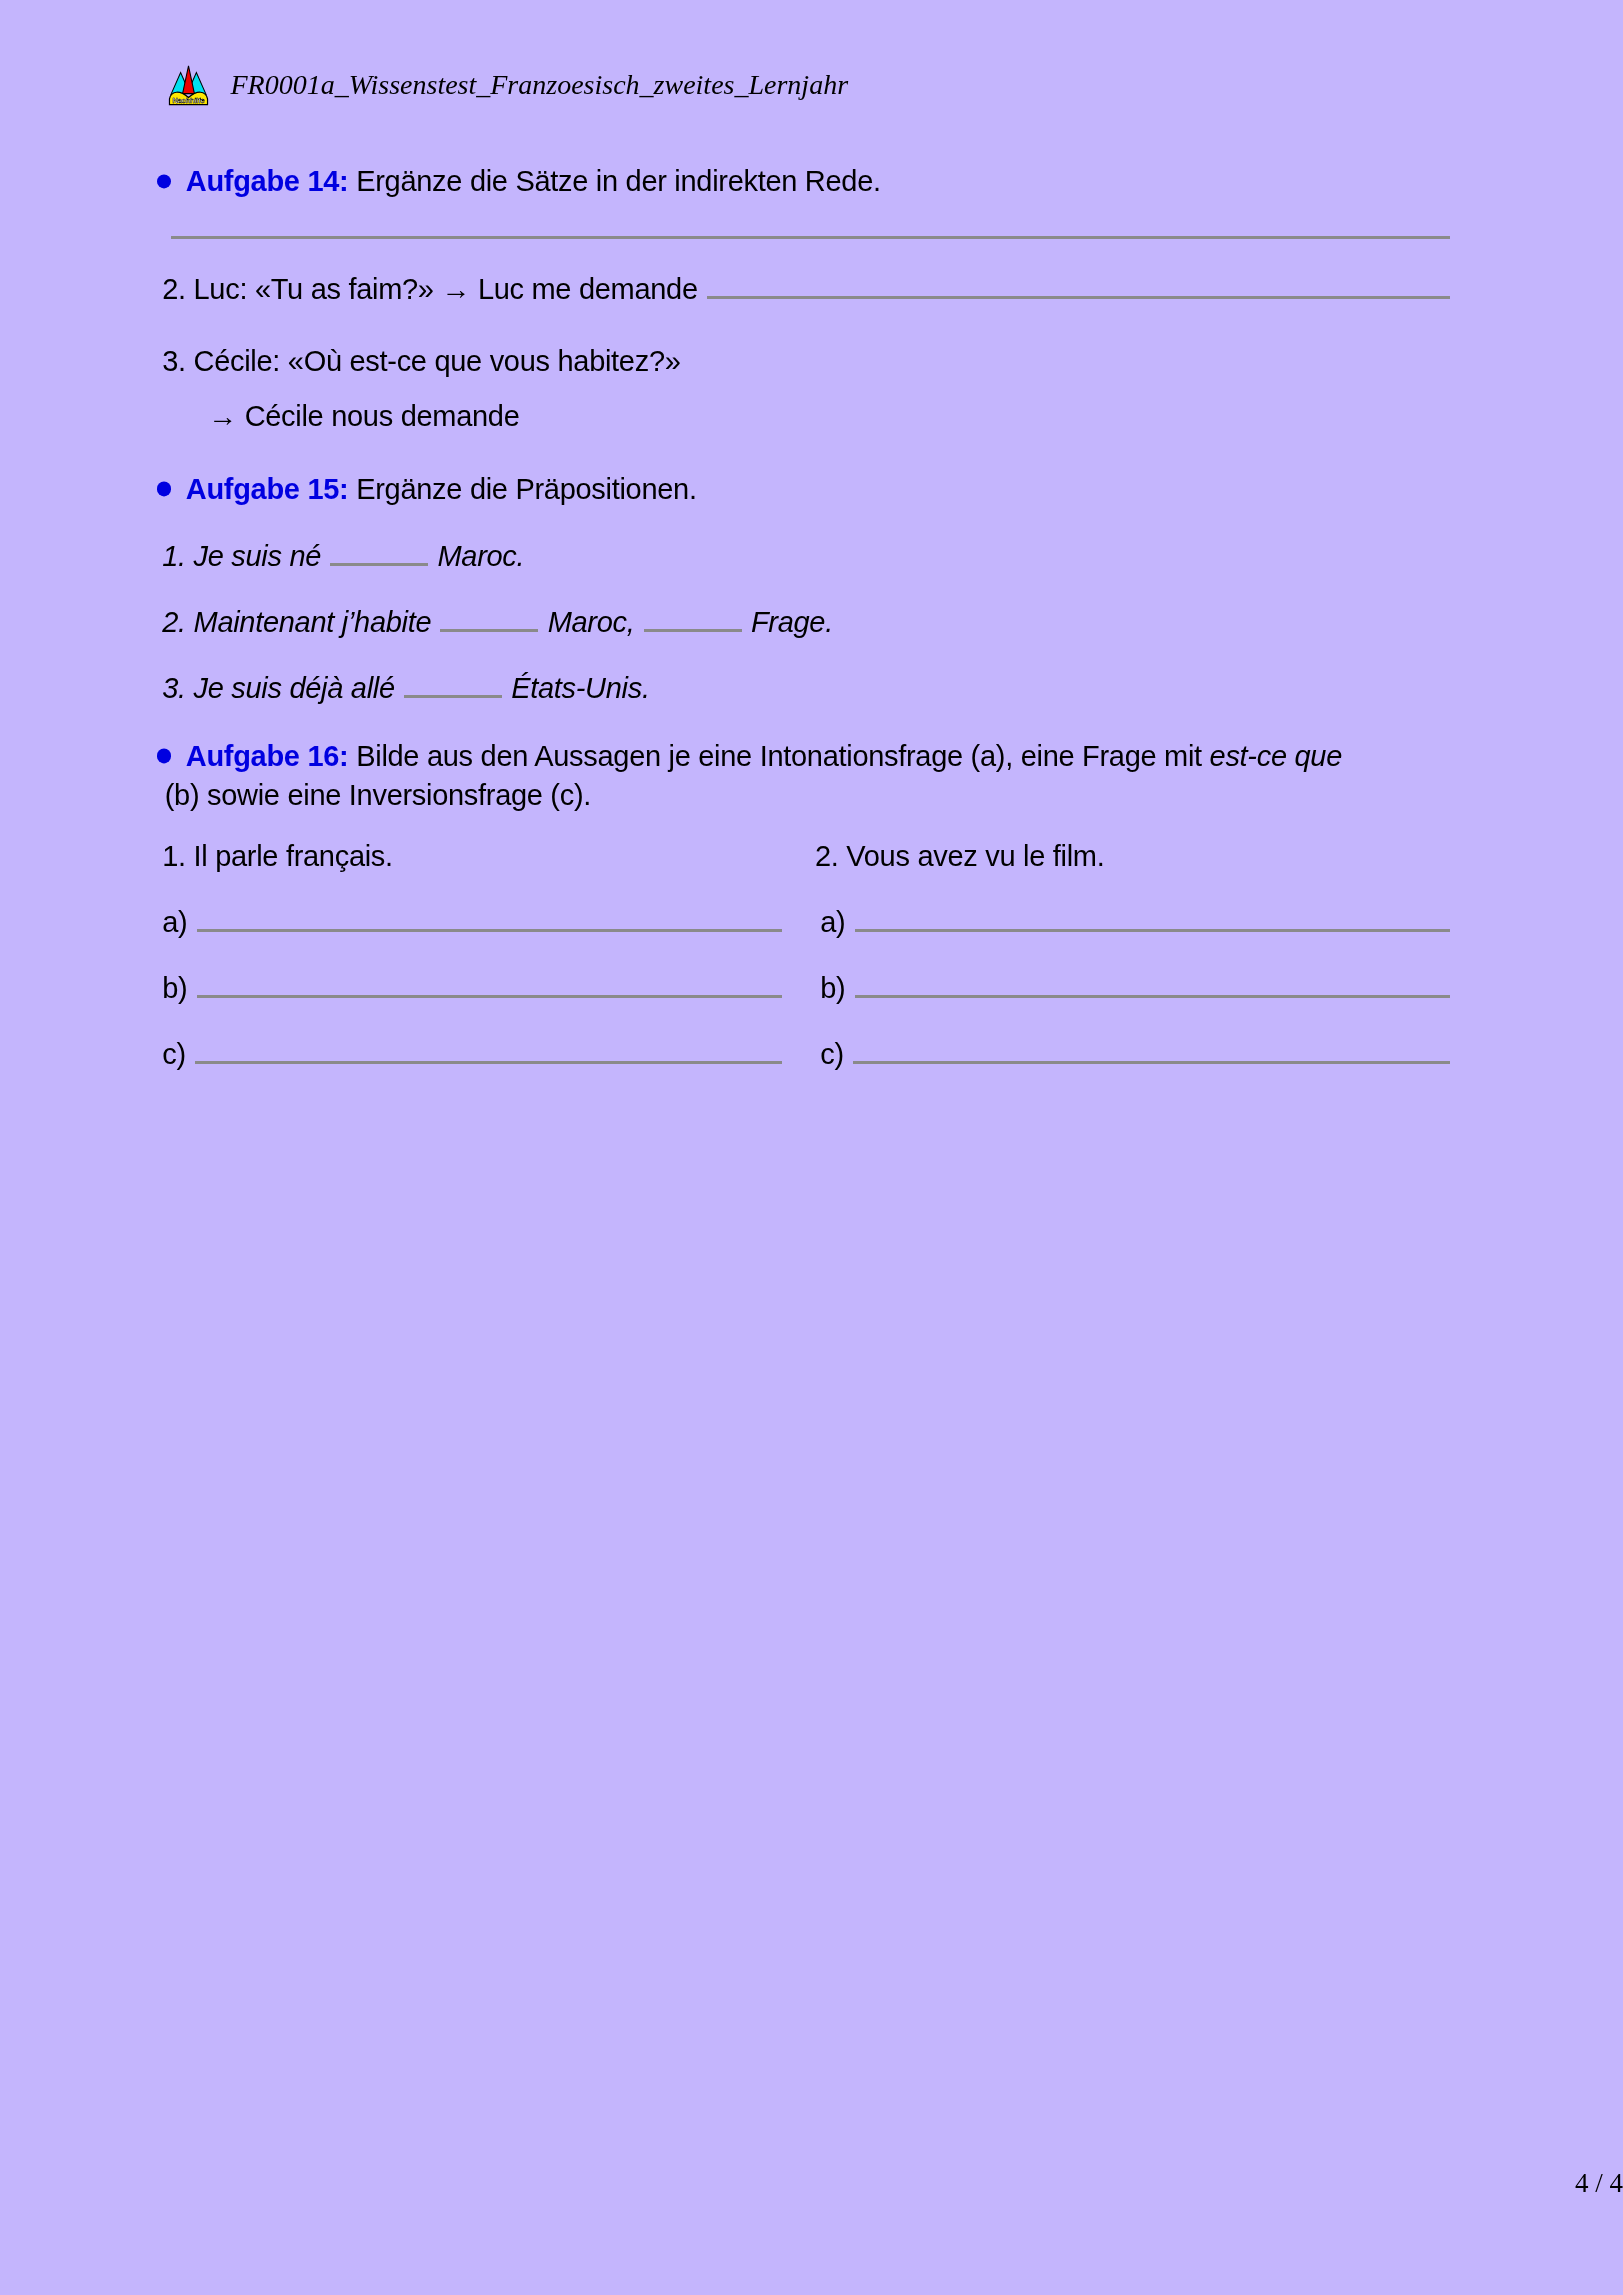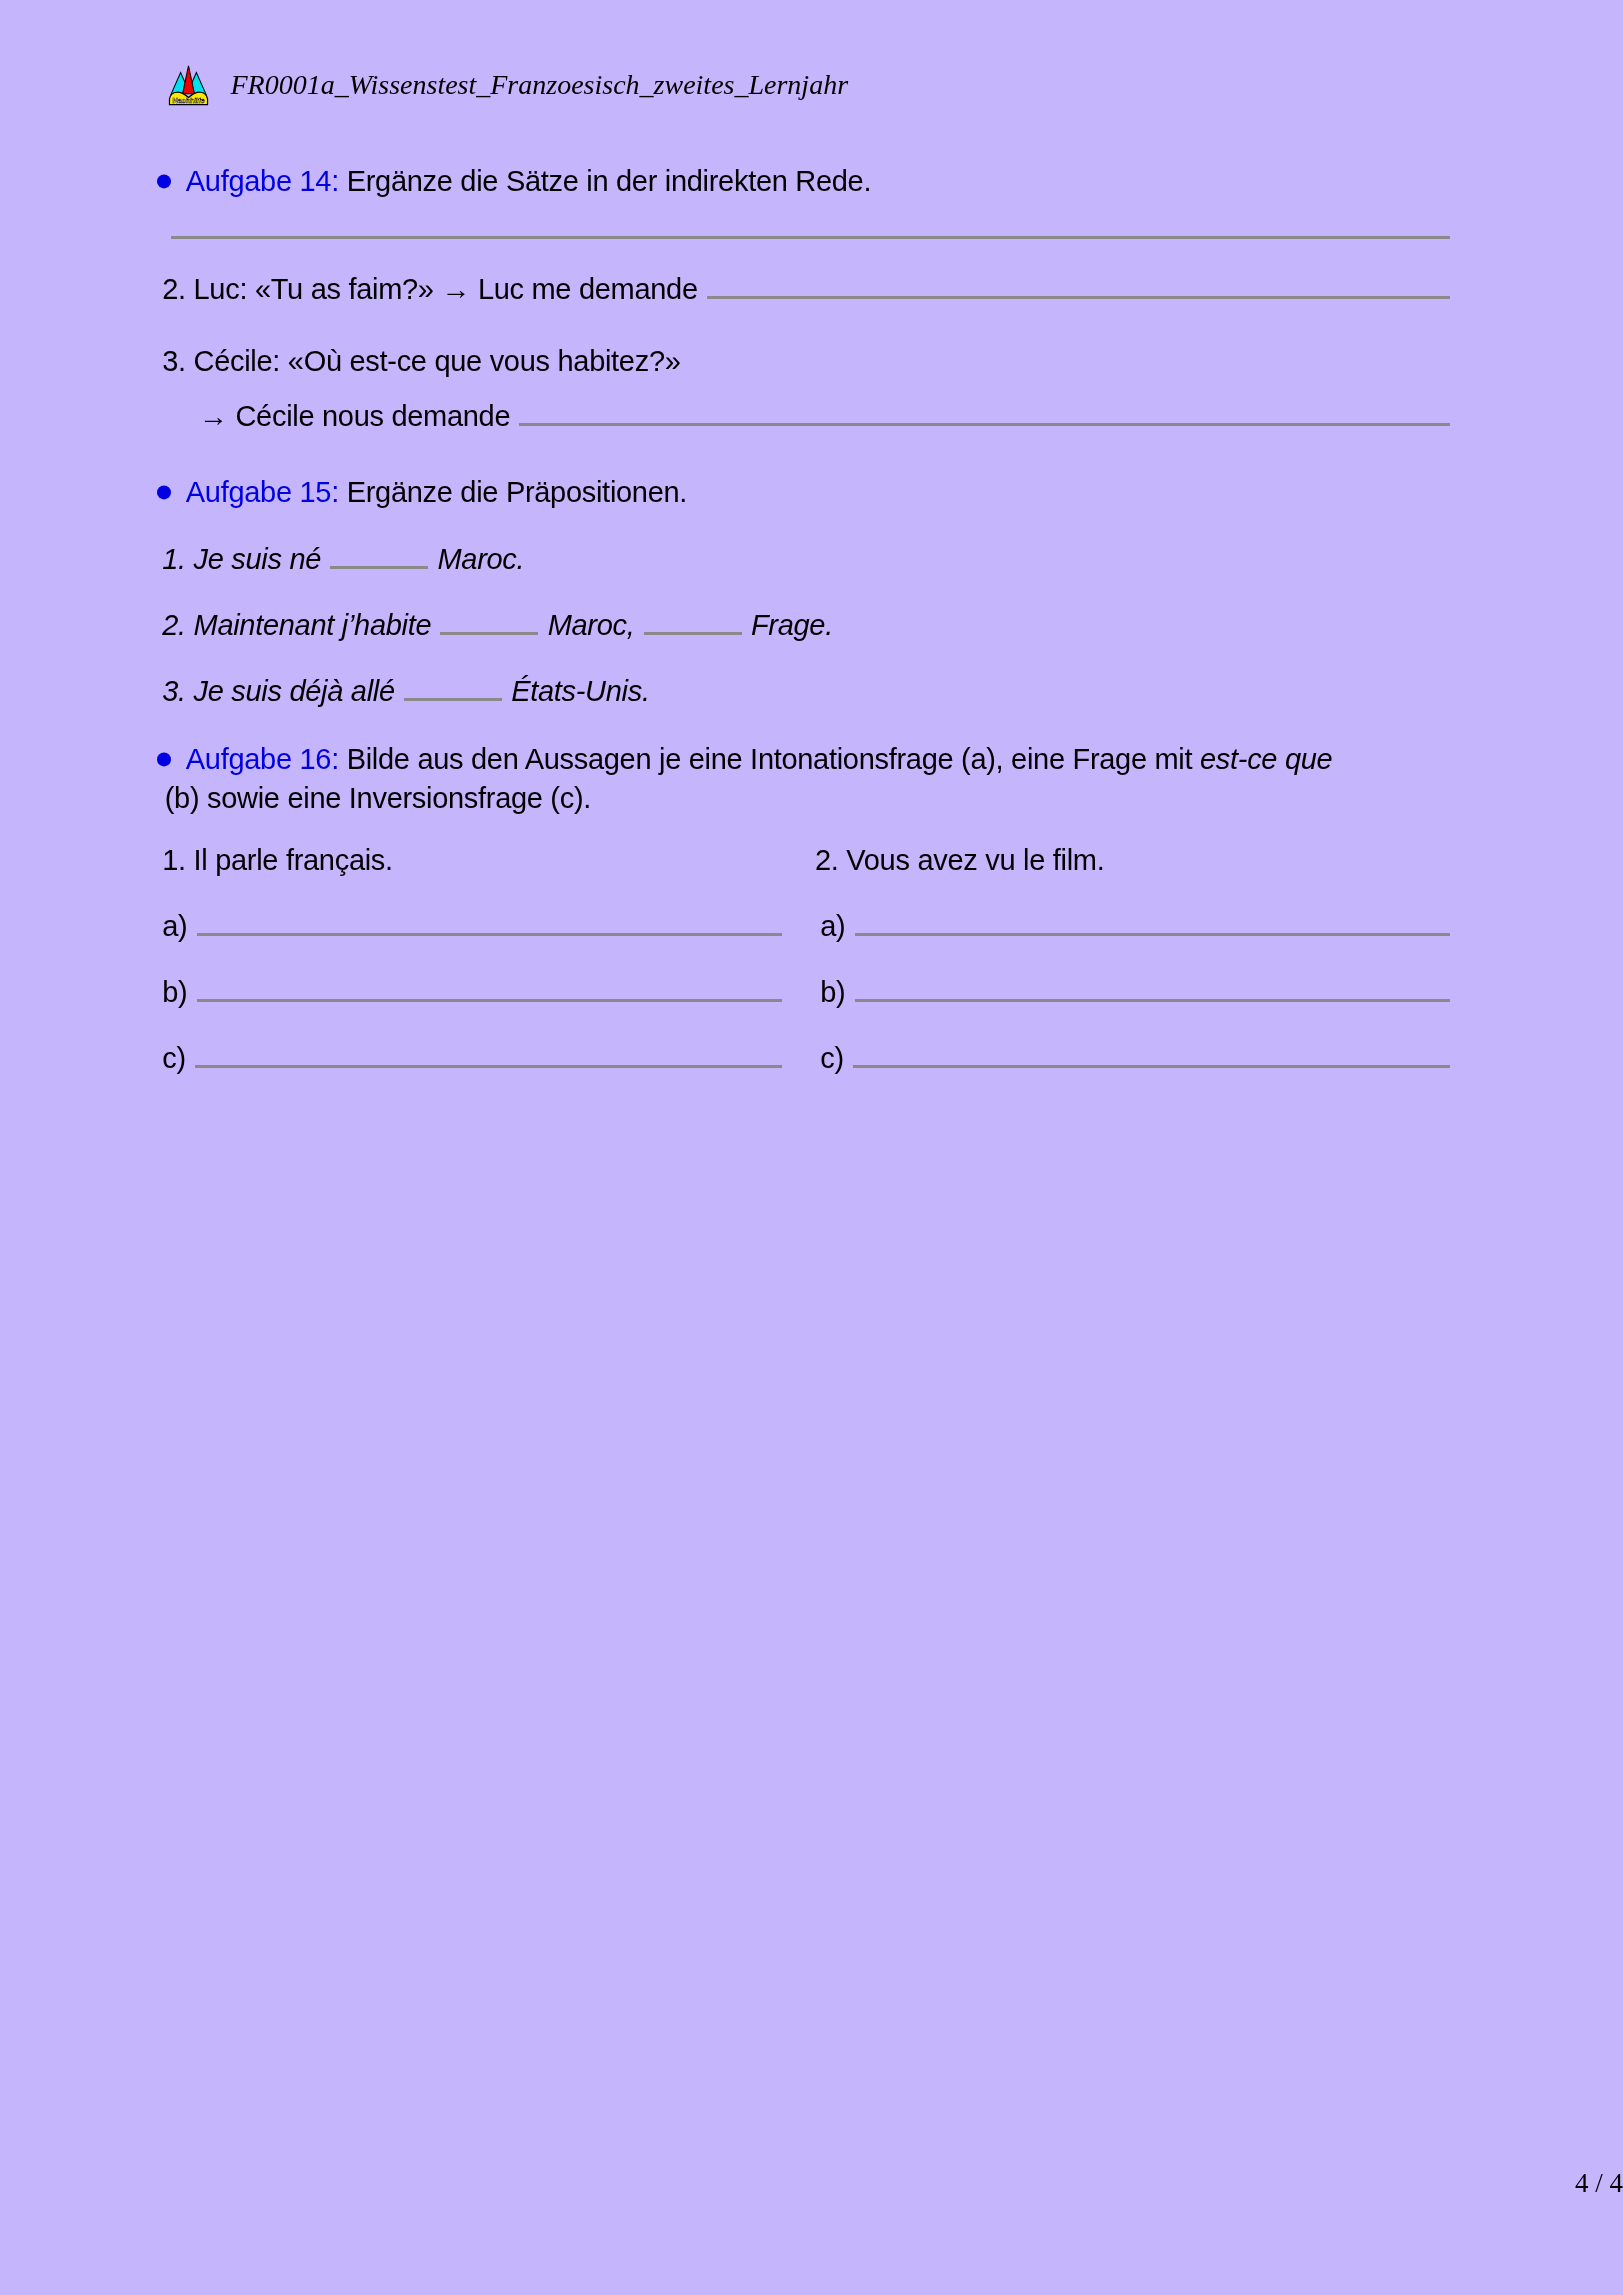--- a/index.html
+++ b/index.html
@@ -28,31 +28,31 @@
   
   .task-heading{margin:0;line-height:39px;}
   .t14{margin-top:56px;}
   .t15{margin-top:38px;}
   .t16{margin-top:30px;}
   .bullet{
     display:inline-block;width:14.4px;height:14.4px;border-radius:50%;
     background:var(--accent);margin-right:14.4px;
     transform:translateY(-2.6px);
   }
-  .task-label{color:var(--accent);font-weight:normal;}
+  .task-label{color:var(--accent);font-weight:bold;}
   .italic{font-style:italic;}
   
   .line-row{
     display:flex;align-items:baseline;
     line-height:37px;padding-left:5.2px;
   }
   .gap-std{margin-top:35px;}
   .gap-small{margin-top:18.3px;}
   .gap-t15{margin-top:29px;font-style:italic;}
-  .indent{padding-left:42px;}
+  .indent{padding-left:42px;flex-direction:column;}
   .blank{
     height:0;border-bottom:3.3px solid var(--blank);
     margin-bottom:-6.5px;
   }
   .blank.fill{flex:1 1 auto;margin-left:9.2px;}
   .blank.short{display:inline-block;width:98px;flex:0 0 auto;margin:0 9.2px;}
   .pre{white-space:pre;}
   
   .two-col{
     display:grid;grid-template-columns:625px 635px;column-gap:33px;

